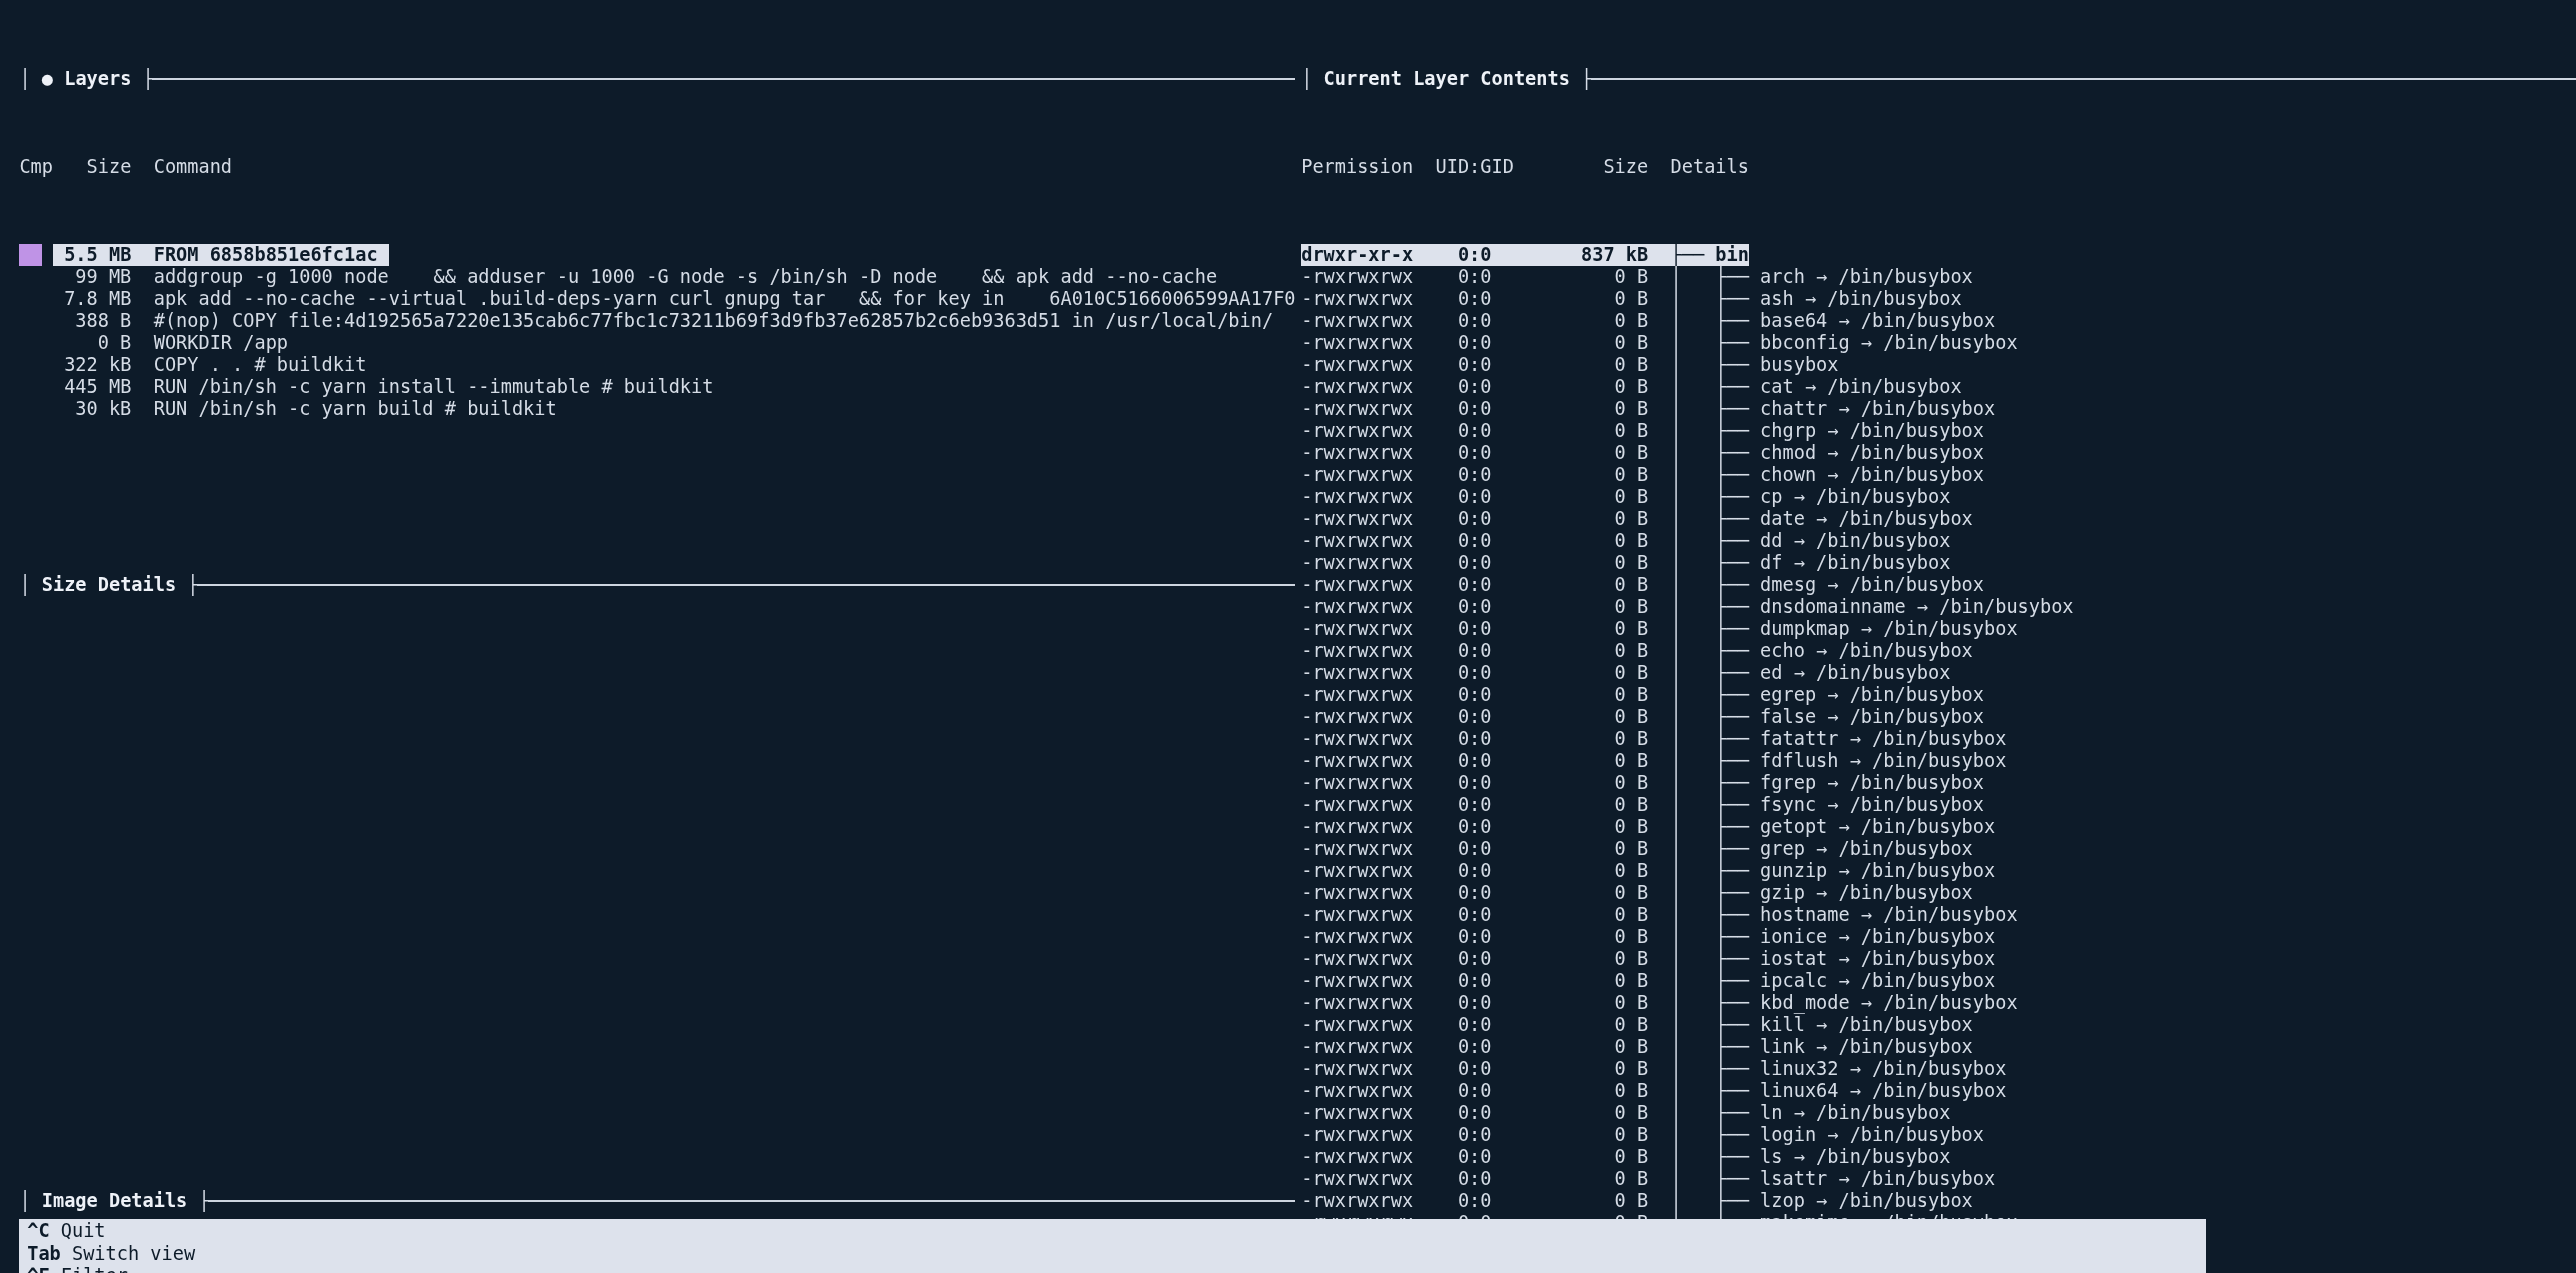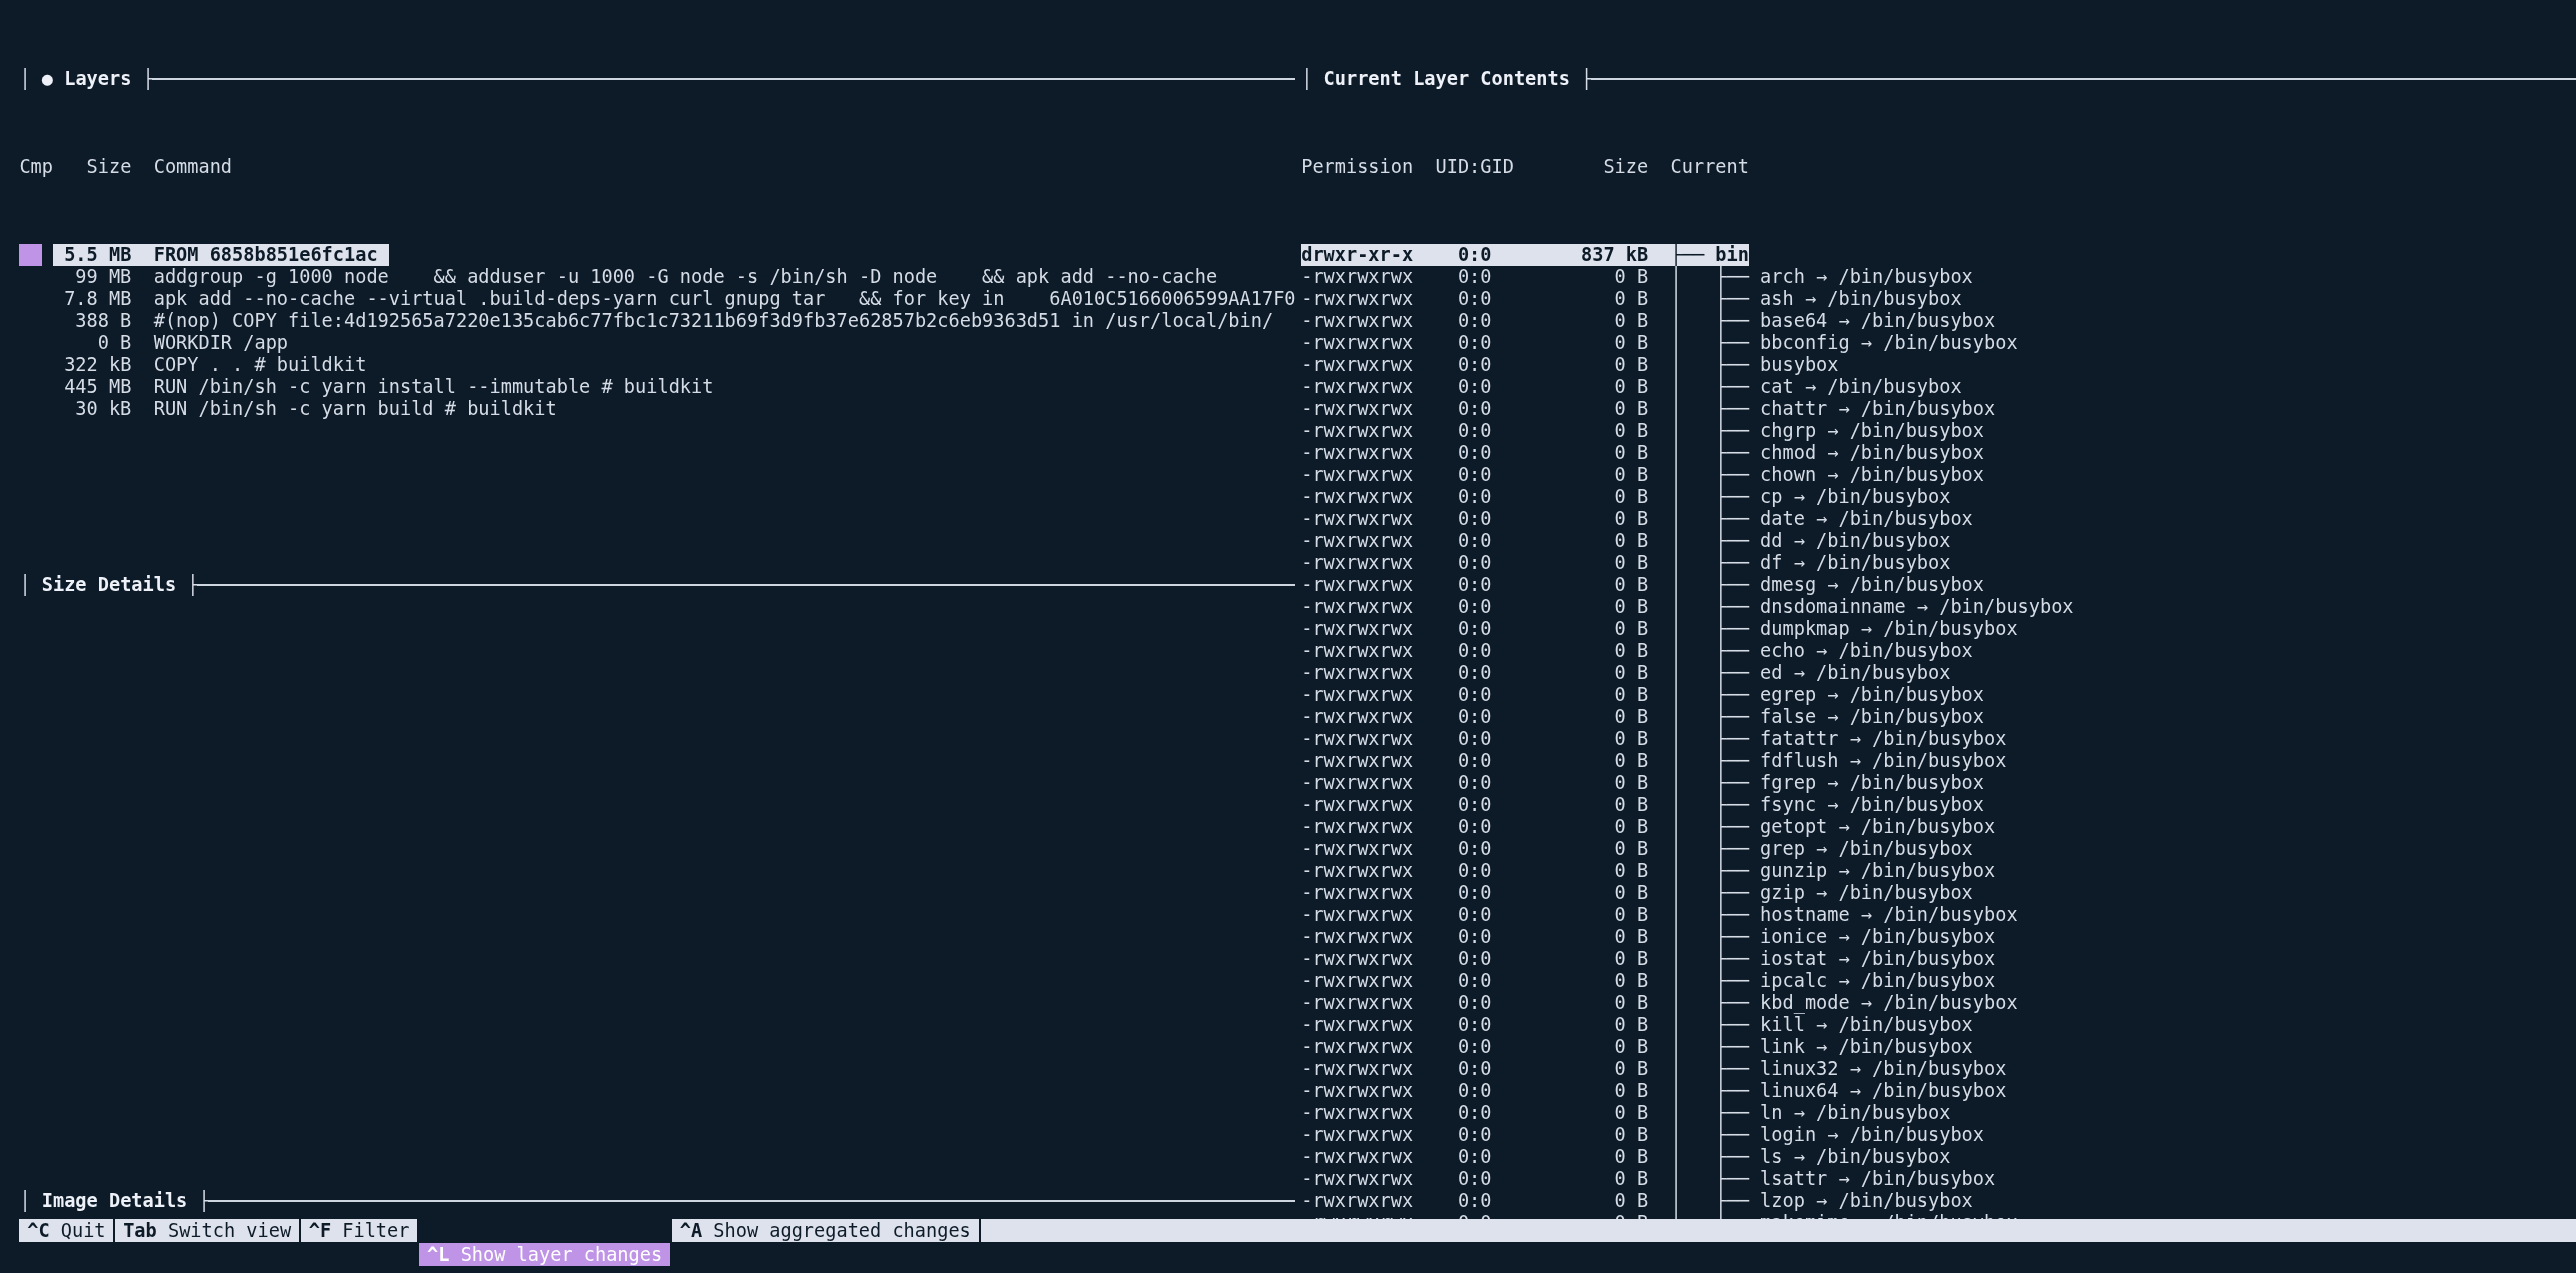--- a/index.html
+++ b/index.html
@@ -34,24 +34,25 @@
   .c3{display:inline-block;width:3ch;}
   .c7r{display:inline-block;width:7ch;text-align:right;}
   .c10{display:inline-block;width:10ch;}
   .c10r{display:inline-block;width:10ch;text-align:right;}
   .c11r{display:inline-block;width:11ch;text-align:center;}
   .g2{display:inline-block;width:2ch;}
   .hl{display:inline-block;height:30px;background:var(--hl-bg);color:var(--hl-fg);font-weight:700;}
   .purpleblock{display:inline-block;width:2ch;height:22px;background:var(--purple);}
   
   .statusbar{
-    position:absolute;left:0;top:1219px;width:2576px;height:23px;
+    position:absolute;left:0;top:1219px;width:2208px;height:23px;
     display:flex;align-items:stretch;
     padding-left:19.4px;
     background:var(--bg);
+    flex-direction:column;
   }
   .seg{
     background:var(--hl-bg);color:var(--hl-fg);
     padding:0.8px 7.8px 0 7.8px;height:23px;
     border-right:2.3px solid var(--bg);
     white-space:pre;
   }
   .seg b{font-weight:700;color:var(--hl-fg);}
   .seg.active{background:var(--purple);color:#ffffff;margin-top:24px;}
   .seg.active b{color:#ffffff;}
@@ -131,21 +132,21 @@
   
   <div class="panel-right">
 
     <div class="row ptitle">
       <span>│ </span>
       <span class="bold">Current Layer Contents</span>
       <span> ├</span>
       <span class="hline"></span>
     </div>
 
-    <div class="row" id="contents-colhead"><span class="c10">Permission</span><span class="c11r">UID:GID</span><span class="c10r">Size</span><span class="g2"></span><span>Current</span></div>
+    <div class="row" id="contents-colhead"><span class="c10">Permission</span><span class="c11r">UID:GID</span><span class="c10r">Size</span><span class="g2"></span><span>Details</span></div>
 
     <div id="file-rows"><div class="row"><span class="hl"><span class="c10">drwxr-xr-x</span><span class="c11r">0:0</span><span class="c10r">837 kB</span><span class="g2"></span><span>├── bin</span></span></div><div class="row"><span><span class="c10">-rwxrwxrwx</span><span class="c11r">0:0</span><span class="c10r">0 B</span><span class="g2"></span><span>│   ├── arch → /bin/busybox</span></span></div><div class="row"><span><span class="c10">-rwxrwxrwx</span><span class="c11r">0:0</span><span class="c10r">0 B</span><span class="g2"></span><span>│   ├── ash → /bin/busybox</span></span></div><div class="row"><span><span class="c10">-rwxrwxrwx</span><span class="c11r">0:0</span><span class="c10r">0 B</span><span class="g2"></span><span>│   ├── base64 → /bin/busybox</span></span></div><div class="row"><span><span class="c10">-rwxrwxrwx</span><span class="c11r">0:0</span><span class="c10r">0 B</span><span class="g2"></span><span>│   ├── bbconfig → /bin/busybox</span></span></div><div class="row"><span><span class="c10">-rwxrwxrwx</span><span class="c11r">0:0</span><span class="c10r">0 B</span><span class="g2"></span><span>│   ├── busybox</span></span></div><div class="row"><span><span class="c10">-rwxrwxrwx</span><span class="c11r">0:0</span><span class="c10r">0 B</span><span class="g2"></span><span>│   ├── cat → /bin/busybox</span></span></div><div class="row"><span><span class="c10">-rwxrwxrwx</span><span class="c11r">0:0</span><span class="c10r">0 B</span><span class="g2"></span><span>│   ├── chattr → /bin/busybox</span></span></div><div class="row"><span><span class="c10">-rwxrwxrwx</span><span class="c11r">0:0</span><span class="c10r">0 B</span><span class="g2"></span><span>│   ├── chgrp → /bin/busybox</span></span></div><div class="row"><span><span class="c10">-rwxrwxrwx</span><span class="c11r">0:0</span><span class="c10r">0 B</span><span class="g2"></span><span>│   ├── chmod → /bin/busybox</span></span></div><div class="row"><span><span class="c10">-rwxrwxrwx</span><span class="c11r">0:0</span><span class="c10r">0 B</span><span class="g2"></span><span>│   ├── chown → /bin/busybox</span></span></div><div class="row"><span><span class="c10">-rwxrwxrwx</span><span class="c11r">0:0</span><span class="c10r">0 B</span><span class="g2"></span><span>│   ├── cp → /bin/busybox</span></span></div><div class="row"><span><span class="c10">-rwxrwxrwx</span><span class="c11r">0:0</span><span class="c10r">0 B</span><span class="g2"></span><span>│   ├── date → /bin/busybox</span></span></div><div class="row"><span><span class="c10">-rwxrwxrwx</span><span class="c11r">0:0</span><span class="c10r">0 B</span><span class="g2"></span><span>│   ├── dd → /bin/busybox</span></span></div><div class="row"><span><span class="c10">-rwxrwxrwx</span><span class="c11r">0:0</span><span class="c10r">0 B</span><span class="g2"></span><span>│   ├── df → /bin/busybox</span></span></div><div class="row"><span><span class="c10">-rwxrwxrwx</span><span class="c11r">0:0</span><span class="c10r">0 B</span><span class="g2"></span><span>│   ├── dmesg → /bin/busybox</span></span></div><div class="row"><span><span class="c10">-rwxrwxrwx</span><span class="c11r">0:0</span><span class="c10r">0 B</span><span class="g2"></span><span>│   ├── dnsdomainname → /bin/busybox</span></span></div><div class="row"><span><span class="c10">-rwxrwxrwx</span><span class="c11r">0:0</span><span class="c10r">0 B</span><span class="g2"></span><span>│   ├── dumpkmap → /bin/busybox</span></span></div><div class="row"><span><span class="c10">-rwxrwxrwx</span><span class="c11r">0:0</span><span class="c10r">0 B</span><span class="g2"></span><span>│   ├── echo → /bin/busybox</span></span></div><div class="row"><span><span class="c10">-rwxrwxrwx</span><span class="c11r">0:0</span><span class="c10r">0 B</span><span class="g2"></span><span>│   ├── ed → /bin/busybox</span></span></div><div class="row"><span><span class="c10">-rwxrwxrwx</span><span class="c11r">0:0</span><span class="c10r">0 B</span><span class="g2"></span><span>│   ├── egrep → /bin/busybox</span></span></div><div class="row"><span><span class="c10">-rwxrwxrwx</span><span class="c11r">0:0</span><span class="c10r">0 B</span><span class="g2"></span><span>│   ├── false → /bin/busybox</span></span></div><div class="row"><span><span class="c10">-rwxrwxrwx</span><span class="c11r">0:0</span><span class="c10r">0 B</span><span class="g2"></span><span>│   ├── fatattr → /bin/busybox</span></span></div><div class="row"><span><span class="c10">-rwxrwxrwx</span><span class="c11r">0:0</span><span class="c10r">0 B</span><span class="g2"></span><span>│   ├── fdflush → /bin/busybox</span></span></div><div class="row"><span><span class="c10">-rwxrwxrwx</span><span class="c11r">0:0</span><span class="c10r">0 B</span><span class="g2"></span><span>│   ├── fgrep → /bin/busybox</span></span></div><div class="row"><span><span class="c10">-rwxrwxrwx</span><span class="c11r">0:0</span><span class="c10r">0 B</span><span class="g2"></span><span>│   ├── fsync → /bin/busybox</span></span></div><div class="row"><span><span class="c10">-rwxrwxrwx</span><span class="c11r">0:0</span><span class="c10r">0 B</span><span class="g2"></span><span>│   ├── getopt → /bin/busybox</span></span></div><div class="row"><span><span class="c10">-rwxrwxrwx</span><span class="c11r">0:0</span><span class="c10r">0 B</span><span class="g2"></span><span>│   ├── grep → /bin/busybox</span></span></div><div class="row"><span><span class="c10">-rwxrwxrwx</span><span class="c11r">0:0</span><span class="c10r">0 B</span><span class="g2"></span><span>│   ├── gunzip → /bin/busybox</span></span></div><div class="row"><span><span class="c10">-rwxrwxrwx</span><span class="c11r">0:0</span><span class="c10r">0 B</span><span class="g2"></span><span>│   ├── gzip → /bin/busybox</span></span></div><div class="row"><span><span class="c10">-rwxrwxrwx</span><span class="c11r">0:0</span><span class="c10r">0 B</span><span class="g2"></span><span>│   ├── hostname → /bin/busybox</span></span></div><div class="row"><span><span class="c10">-rwxrwxrwx</span><span class="c11r">0:0</span><span class="c10r">0 B</span><span class="g2"></span><span>│   ├── ionice → /bin/busybox</span></span></div><div class="row"><span><span class="c10">-rwxrwxrwx</span><span class="c11r">0:0</span><span class="c10r">0 B</span><span class="g2"></span><span>│   ├── iostat → /bin/busybox</span></span></div><div class="row"><span><span class="c10">-rwxrwxrwx</span><span class="c11r">0:0</span><span class="c10r">0 B</span><span class="g2"></span><span>│   ├── ipcalc → /bin/busybox</span></span></div><div class="row"><span><span class="c10">-rwxrwxrwx</span><span class="c11r">0:0</span><span class="c10r">0 B</span><span class="g2"></span><span>│   ├── kbd_mode → /bin/busybox</span></span></div><div class="row"><span><span class="c10">-rwxrwxrwx</span><span class="c11r">0:0</span><span class="c10r">0 B</span><span class="g2"></span><span>│   ├── kill → /bin/busybox</span></span></div><div class="row"><span><span class="c10">-rwxrwxrwx</span><span class="c11r">0:0</span><span class="c10r">0 B</span><span class="g2"></span><span>│   ├── link → /bin/busybox</span></span></div><div class="row"><span><span class="c10">-rwxrwxrwx</span><span class="c11r">0:0</span><span class="c10r">0 B</span><span class="g2"></span><span>│   ├── linux32 → /bin/busybox</span></span></div><div class="row"><span><span class="c10">-rwxrwxrwx</span><span class="c11r">0:0</span><span class="c10r">0 B</span><span class="g2"></span><span>│   ├── linux64 → /bin/busybox</span></span></div><div class="row"><span><span class="c10">-rwxrwxrwx</span><span class="c11r">0:0</span><span class="c10r">0 B</span><span class="g2"></span><span>│   ├── ln → /bin/busybox</span></span></div><div class="row"><span><span class="c10">-rwxrwxrwx</span><span class="c11r">0:0</span><span class="c10r">0 B</span><span class="g2"></span><span>│   ├── login → /bin/busybox</span></span></div><div class="row"><span><span class="c10">-rwxrwxrwx</span><span class="c11r">0:0</span><span class="c10r">0 B</span><span class="g2"></span><span>│   ├── ls → /bin/busybox</span></span></div><div class="row"><span><span class="c10">-rwxrwxrwx</span><span class="c11r">0:0</span><span class="c10r">0 B</span><span class="g2"></span><span>│   ├── lsattr → /bin/busybox</span></span></div><div class="row"><span><span class="c10">-rwxrwxrwx</span><span class="c11r">0:0</span><span class="c10r">0 B</span><span class="g2"></span><span>│   ├── lzop → /bin/busybox</span></span></div><div class="row"><span><span class="c10">-rwxrwxrwx</span><span class="c11r">0:0</span><span class="c10r">0 B</span><span class="g2"></span><span>│   ├── makemime → /bin/busybox</span></span></div><div class="row"><span><span class="c10">-rwxrwxrwx</span><span class="c11r">0:0</span><span class="c10r">0 B</span><span class="g2"></span><span>│   ├── mkdir → /bin/busybox</span></span></div></div>
 
   </div>
 
   
   <div class="statusbar">
     
   <span class="seg"><b>^C</b> Quit</span><span class="seg"><b>Tab</b> Switch view</span><span class="seg"><b>^F</b> Filter</span><span class="seg active"><b>^L</b> Show layer changes</span><span class="seg"><b>^A</b> Show aggregated changes</span><span class="fillseg"></span></div>
 

